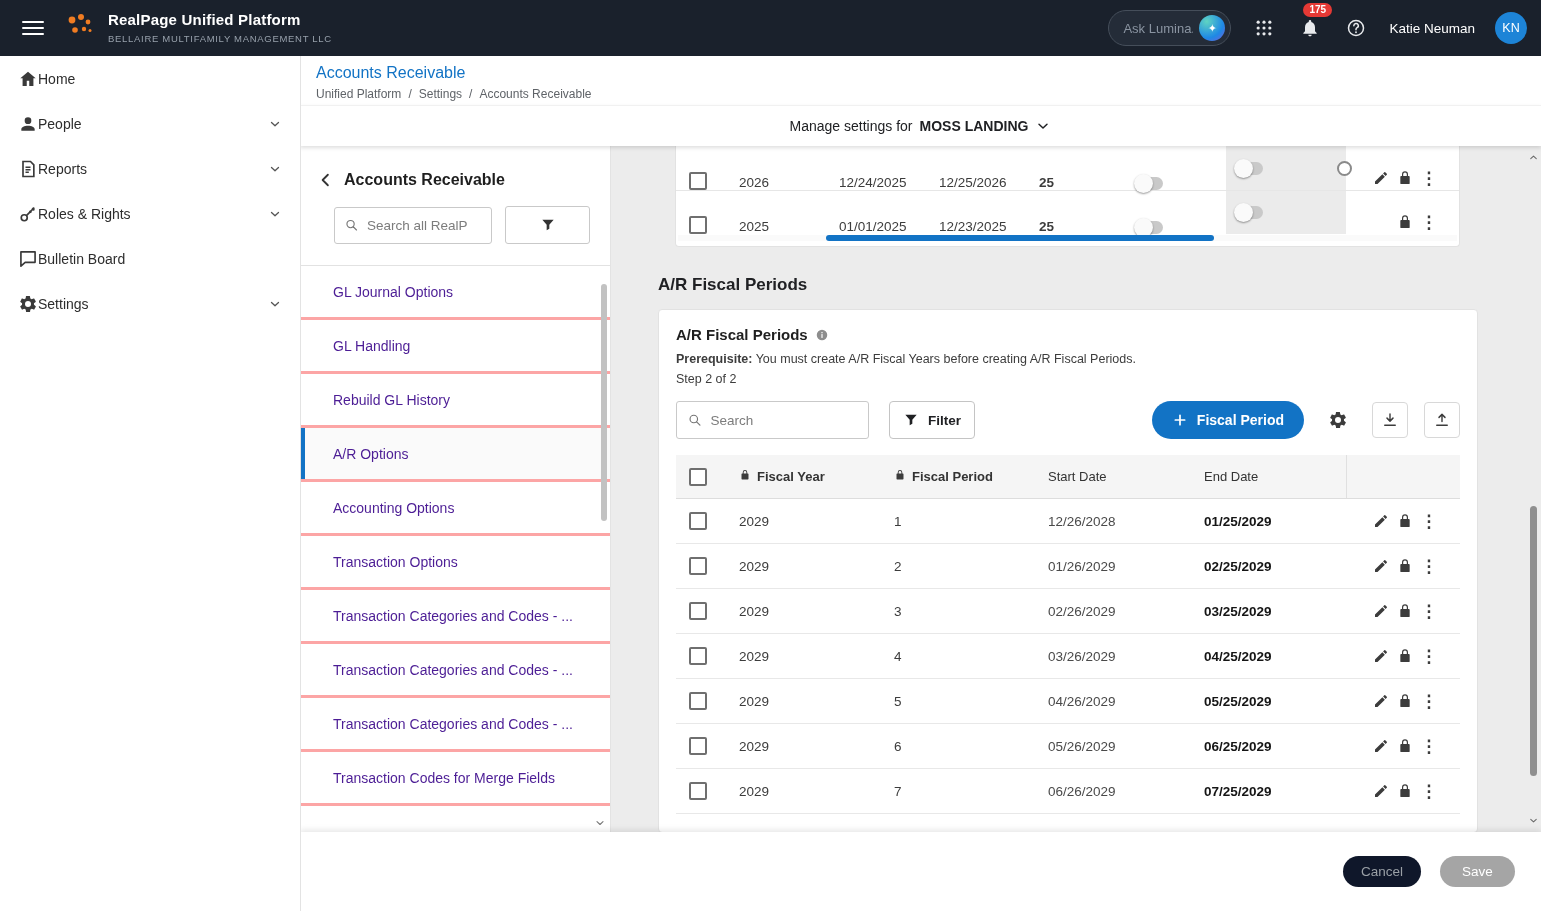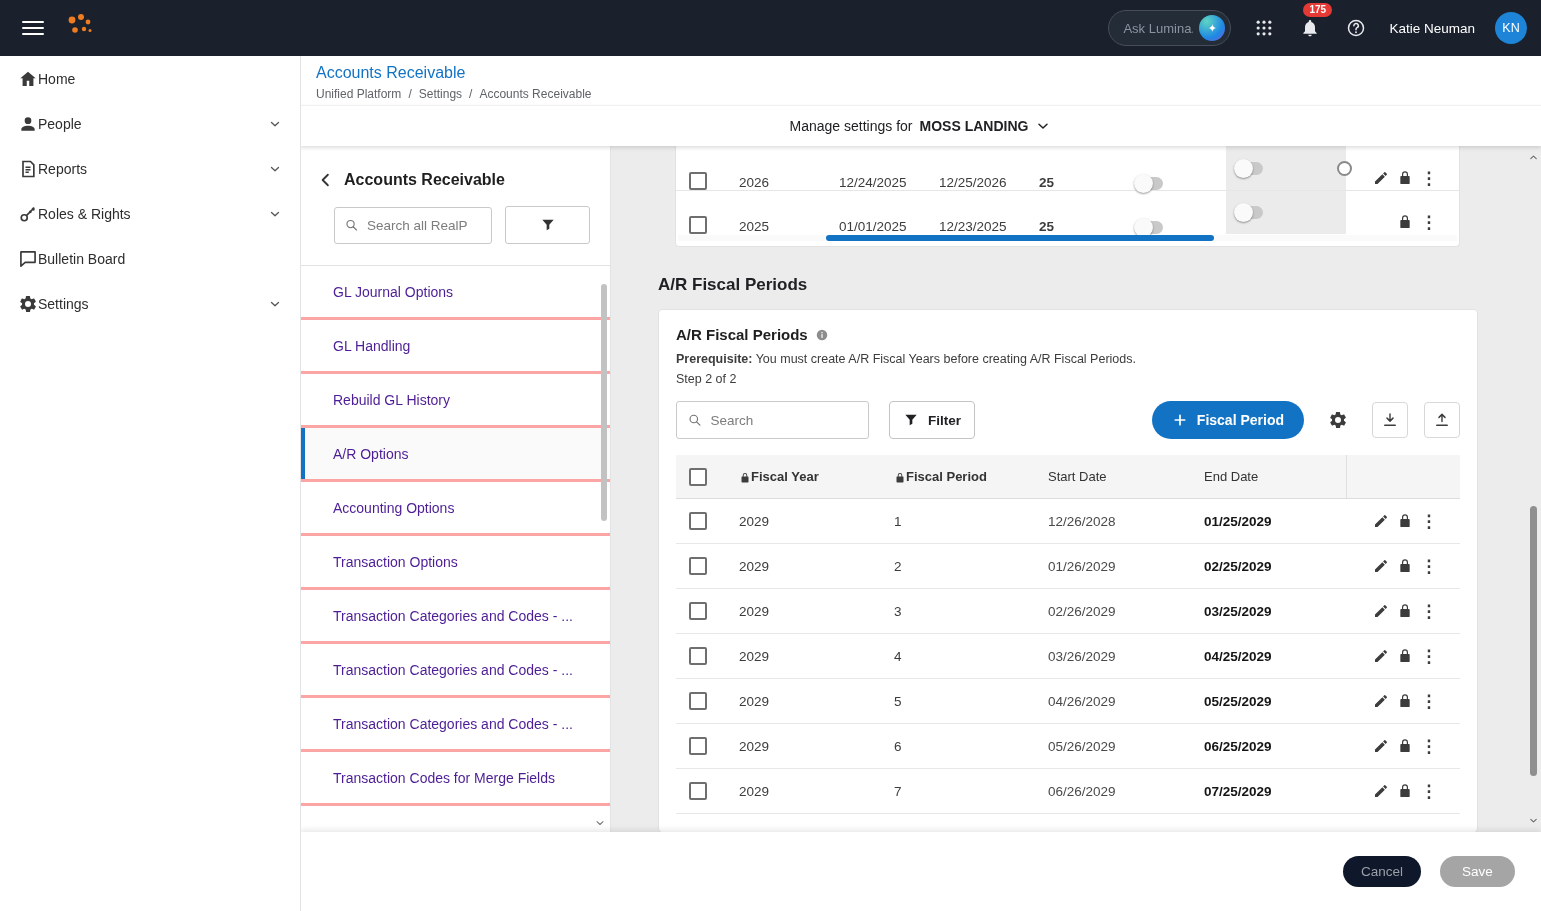--- a/index.html
+++ b/index.html
@@ -92,21 +92,21 @@
 .fp-search{width:193px;height:38px;border:1px solid #c9c9c9;border-radius:3px;display:flex;align-items:center;gap:8px;padding:0 10px;color:#757575;cursor:text}
 .fp-search input{border:none;outline:none;width:100%;font-size:13.5px;color:#333;background:transparent}
 .fp-search input::placeholder{color:#7c7c7c}
 .fp-filter{margin-left:20px;width:86px;height:38px;border:1px solid #c4c4c4;border-radius:4px;display:flex;align-items:center;justify-content:center;gap:9px;font-size:13.5px;color:#202124;font-weight:600}
 .fp-add{margin-left:auto;height:38px;border-radius:19px;background:#1273c5;color:#fff;display:flex;align-items:center;gap:9px;padding:0 20px;font-size:14px;font-weight:700}
 .fp-gear{margin-left:16px;width:36px;height:36px;display:flex;align-items:center;justify-content:center;color:#3c3c3c}
 .fp-io{margin-left:16px;width:36px;height:36px;border:1px solid #d8d8d8;border-radius:4px;display:flex;align-items:center;justify-content:center;color:#3c3c3c}
 
 .fp-table{margin-top:16px}
 .fp-thead{height:44px;background:#f5f5f5;display:flex;align-items:center;font-size:13px;color:#333;border-bottom:1px solid #ddd}
-.th{display:flex;align-items:flex-end;gap:0}
+.th{display:flex;align-items:flex-start;gap:6px}
 .th-fy{width:155px;padding-left:18px;font-weight:700}
 .th-fp{width:155px;padding-left:18px;font-weight:700}
 .th-sd{width:155px;padding-left:17px;font-weight:400}
 .th-ed{width:160px;padding-left:18px;font-weight:400}
 .th-ac{flex:1;align-self:stretch;border-left:1px solid #e0e0e0}
 .locksm{color:#3c3c3c}
 .fp-row{height:45px;display:flex;align-items:center;font-size:13.5px;color:#3c3c3c;border-bottom:1px solid #e8e8e8}
 .td-fy{width:155px;padding-left:18px}
 .td-fp{width:155px;padding-left:18px}
 .td-sd{width:155px;padding-left:17px;color:#4a4a4a}
@@ -221,20 +221,24 @@
       <g fill="#f07c22">
         <circle cx="10" cy="11" r="3.4"></circle>
           <circle cx="19" cy="8" r="3"></circle>
           <circle cx="26" cy="13" r="2.4"></circle>
         <circle cx="13" cy="21" r="2.8"></circle>
           <circle cx="22" cy="20" r="2.2"></circle>
           <circle cx="28" cy="21.5" r="1.5"></circle>
       </g>
     </svg>
   </span>
+  <div class="tb-titles">
+    <div class="tb-app">RealPage Unified Platform</div>
+    <div class="tb-co">BELLAIRE MULTIFAMILY MANAGEMENT LLC</div>
+  </div>
   <div class="tb-right">
     <div class="ask">
       <span class="ask-ph">Ask Lumina...</span>
       <span class="lumina">
           <span>✦</span>
         </span>
     </div>
     <button class="tb-icon">
         <svg class="ic ic20">
           <use href="#i-grid"></use>

